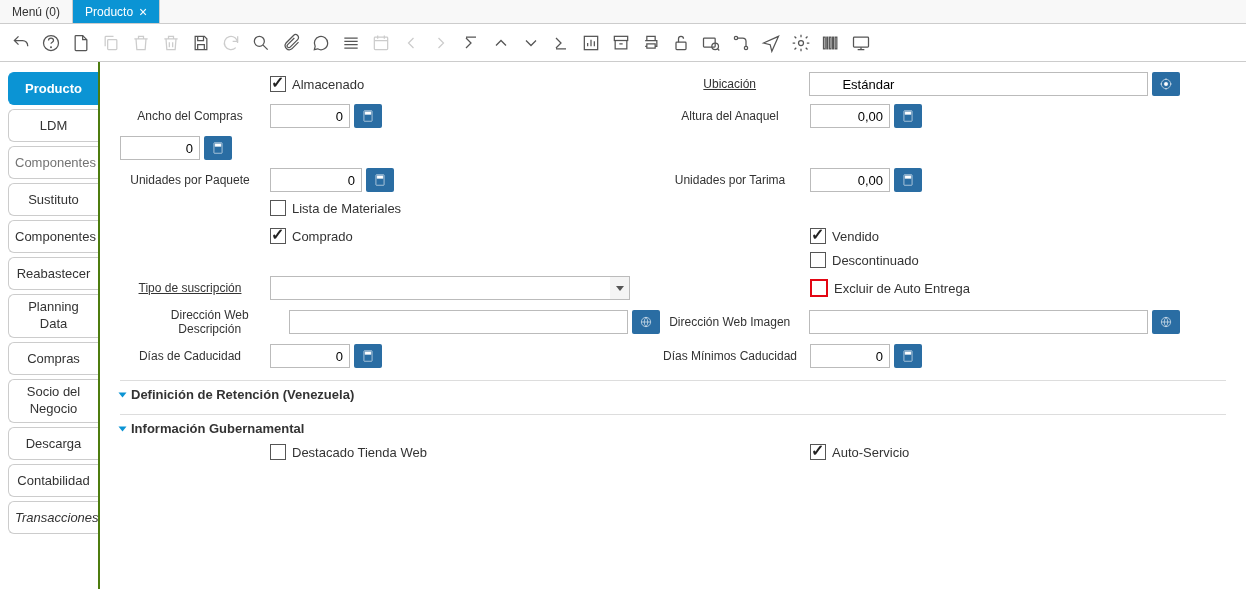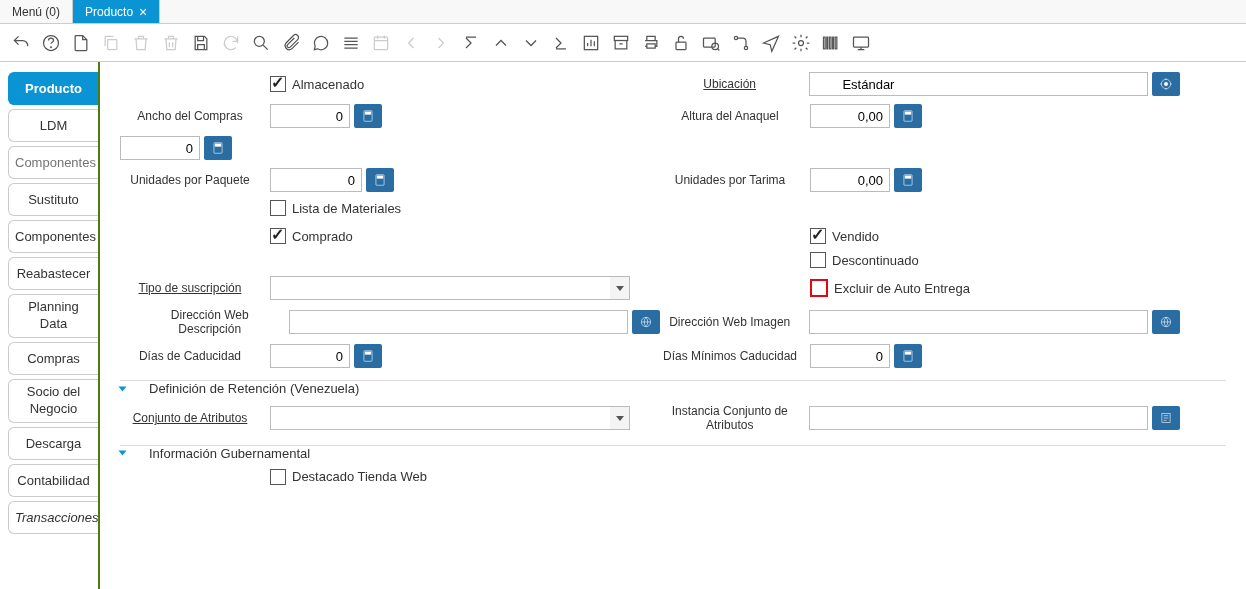--- a/index.html
+++ b/index.html
@@ -38,21 +38,21 @@
 .chk.red { border: 2px solid #e30613; width: 18px; height: 18px; }
 .chk-label { font-size: 13px; }
 
 input.fld, .fld-readonly { height: 24px; border: 1px solid #bbb; padding: 2px 6px; font-size: 13px; background: #fff; }
 .fld-readonly { background: #eee; }
 .num { text-align: right; }
 
 .btn-ico { width: 28px; height: 24px; background: #2a6da3; border: none; display: flex; align-items: center; justify-content: center; margin-left: 4px; cursor: pointer; border-radius: 2px; }
 .btn-ico svg { width: 14px; height: 14px; fill: #fff; stroke: #fff; }
 
-.section-hdr { display: flex; align-items: center; gap: 24px; font-size: 13px; font-weight: 400; color: #333; margin: 12px 0 8px 0; border-top: 1px solid #ddd; }
+.section-hdr { display: flex; align-items: center; gap: 6px; font-size: 13px; font-weight: 700; color: #333; margin: 12px 0 8px 0; border-top: 1px solid #ddd; padding-top: 6px; }
 .tri { width: 0; height: 0; border-left: 5px solid #0b94d4; border-top: 4px solid transparent; border-bottom: 4px solid transparent; transform: rotate(90deg); }
 
 .dropdown { position: relative; }
 .dropdown input { padding-right: 24px; }
 .dropdown .dd-btn { position: absolute; right: 0; top: 0; width: 20px; height: 24px; border: 1px solid #bbb; border-left: none; background: #f4f4f4; display: flex; align-items: center; justify-content: center; cursor: pointer; }
 .dd-btn::after { content: ""; width: 0; height: 0; border-left: 4px solid transparent; border-right: 4px solid transparent; border-top: 5px solid #555; }
 
 ::-webkit-scrollbar { width: 16px; }
 ::-webkit-scrollbar-track { background: #f0f0f0; }
 ::-webkit-scrollbar-thumb { background: #c5c5c5; border: 1px solid #aaa; }
@@ -424,49 +424,35 @@
               </svg>
             </button>
         </div>
       </div>
 
       <div class="section-hdr">
         <span class="tri"></span>
         <span>Definición de Retención (Venezuela)</span>
       </div>
 
-      <div class="row">
-        <div class="col left">
-          <div class="label underline">Conjunto de Atributos</div>
-          <div class="dropdown" style="width:360px">
-            <input class="fld" style="width: 100%;">
-            <span class="dd-btn"></span>
-          </div>
-        </div>
-        <div class="col right">
-          <div class="label" style="line-height:1.2"><span>Instancia Conjunto de</span><br><span>Atributos</span></div>
-          <input class="fld fld-readonly" style="width: 340px;" readonly="">
-          <button class="btn-ico">
-              <svg viewBox="0 0 24 24">
-                <rect x="5" y="4" width="14" height="16" fill="none" stroke="#fff"></rect>
-                <path d="M8 8h8M8 12h8M8 16h5" stroke="#fff"></path>
-              </svg>
-            </button>
-        </div>
-      </div>
 
       <div class="section-hdr">
         <span class="tri"></span>
         <span>Información Gubernamental</span>
       </div>
 
 
       <div class="row">
         <div class="col left">
           <div class="label"></div>
           <span class="chk"></span>
           <span class="chk-label">Destacado Tienda Web</span>
         </div>
+        <div class="col right">
+          <div class="label"></div>
+          <span class="chk checked"></span>
+          <span class="chk-label">Auto-Servicio</span>
+        </div>
       </div>
 
     </div>
   </div>
 </div>
 
 </body></html>

